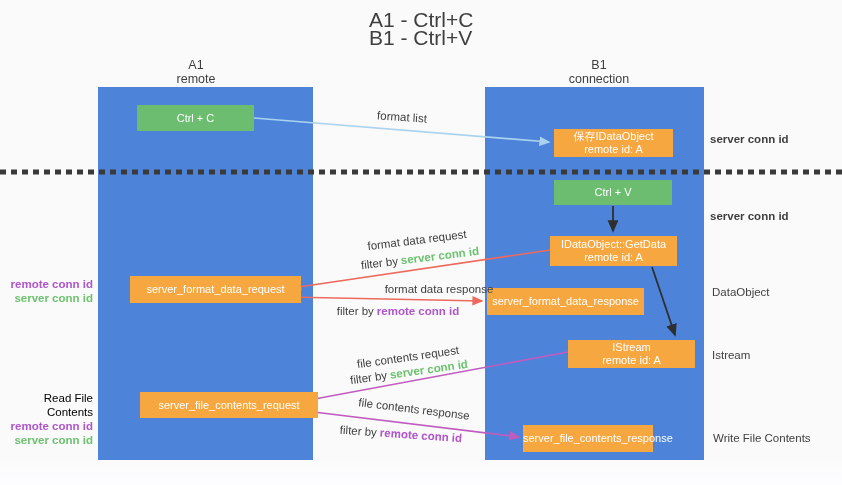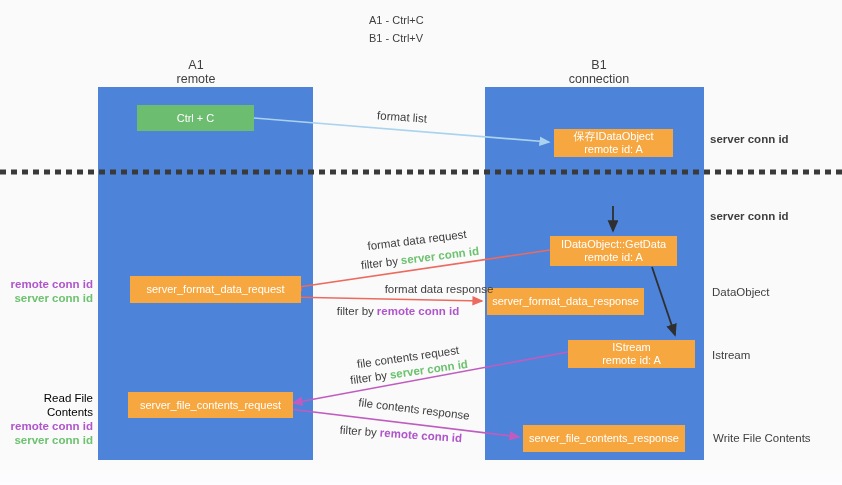--- a/index.html
+++ b/index.html
@@ -4,21 +4,21 @@
 <style>
   html,body{margin:0;padding:0;}
   body{
     width:842px;height:485px;position:relative;overflow:hidden;
     font-family:"Liberation Sans", sans-serif;
     background:linear-gradient(var(--background,#fafafa) 0 94%, #fdfdff 100%);
   }
   .canvas{position:absolute;inset:0;width:842px;height:485px;}
   .title{
     position:absolute;left:369px;top:11px;
-    font-size:11px;line-height:18px;color:var(--dark-text);
+    font-size:21px;line-height:18px;color:var(--dark-text);
   }
   .title span{display:block;}
   .col-header{
     position:absolute;width:110px;text-align:center;top:58px;
     font-size:12.5px;line-height:14px;color:var(--dark-text);
   }
   .col-header span{display:block;}
   .column{position:absolute;top:87px;height:373px;background:var(--column-blue);}
   .col-left{left:98px;width:215px;}
   .col-right{left:485px;width:219px;}
@@ -97,44 +97,47 @@
 
   <div class="box box-green" style="left:137px;top:105px;width:117px;height:26px;">
     <span>Ctrl + C</span>
   </div>
 
   <div class="box box-orange" style="left:554px;top:129px;width:119px;height:28px;">
     <span>保存IDataObject</span>
     <span>remote id: A</span>
   </div>
 
+  <div class="box box-green" style="left:554px;top:180px;width:118px;height:25px;">
+    <span>Ctrl + V</span>
+  </div>
 
   <div class="box box-orange" style="left:550px;top:236px;width:127px;height:30px;">
     <span>IDataObject::GetData</span>
     <span>remote id: A</span>
   </div>
 
   <div class="box box-orange" style="left:130px;top:276px;width:171px;height:27px;">
     <span>server_format_data_request</span>
   </div>
 
   <div class="box box-orange" style="left:487px;top:288px;width:157px;height:27px;">
     <span>server_format_data_response</span>
   </div>
 
   <div class="box box-orange" style="left:568px;top:340px;width:127px;height:28px;">
     <span>IStream</span>
     <span>remote id: A</span>
   </div>
 
-  <div class="box box-orange" style="left:128px;top:392px;width:165px;height:26px;align-items:center;">
+  <div class="box box-orange" style="left:140px;top:392px;width:178px;height:26px;align-items:center;">
     <span>server_file_contents_request</span>
   </div>
 
-  <div class="box box-orange" style="left:523px;top:425px;width:162px;height:27px;">
+  <div class="box box-orange" style="left:523px;top:425px;width:130px;height:27px;">
     <span>server_file_contents_response</span>
   </div>
 
   <div class="lbl" style="left:402px;top:117px;--r:4deg;">format list</div>
 
   <div class="lbl" style="left:417px;top:240px;--r:-7deg;">format data request</div>
   <div class="lbl" style="left:420px;top:258px;--r:-7deg;">
     <span>filter by</span><span class="green-t filter-part">server conn id</span>
   </div>
 

